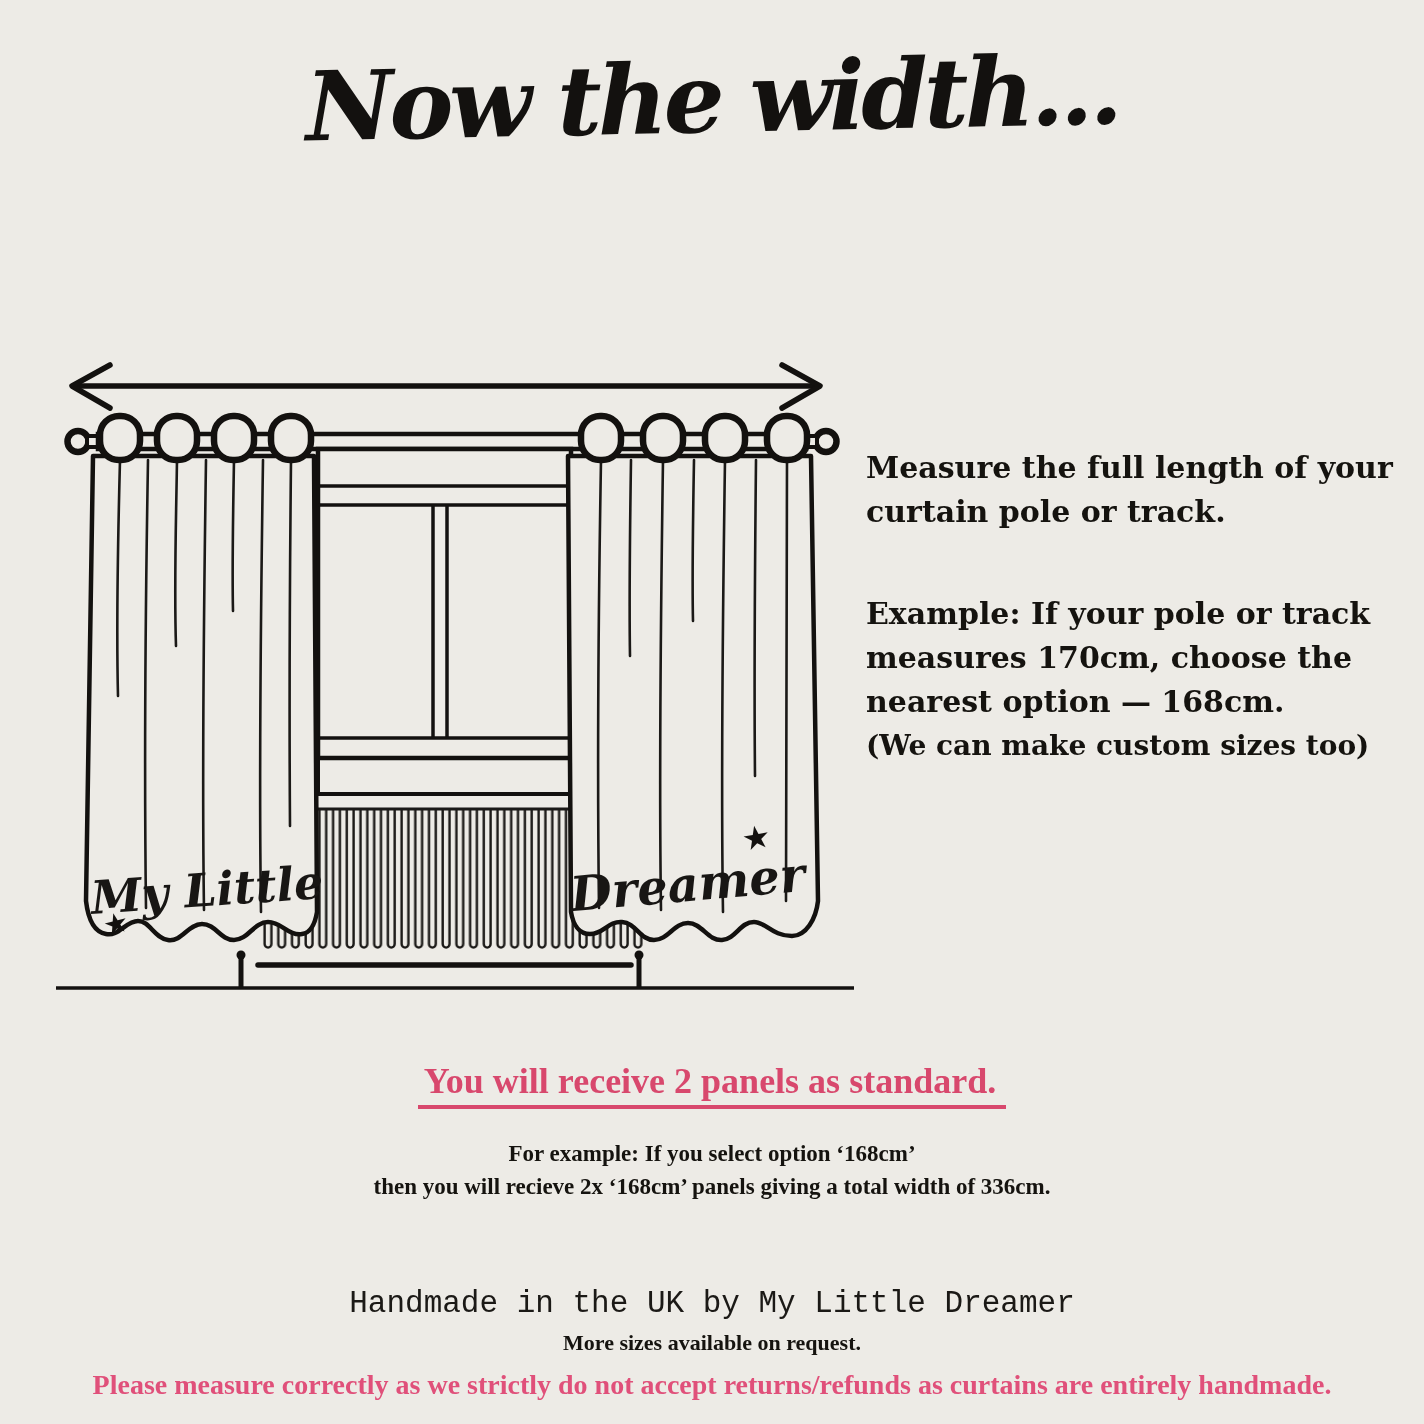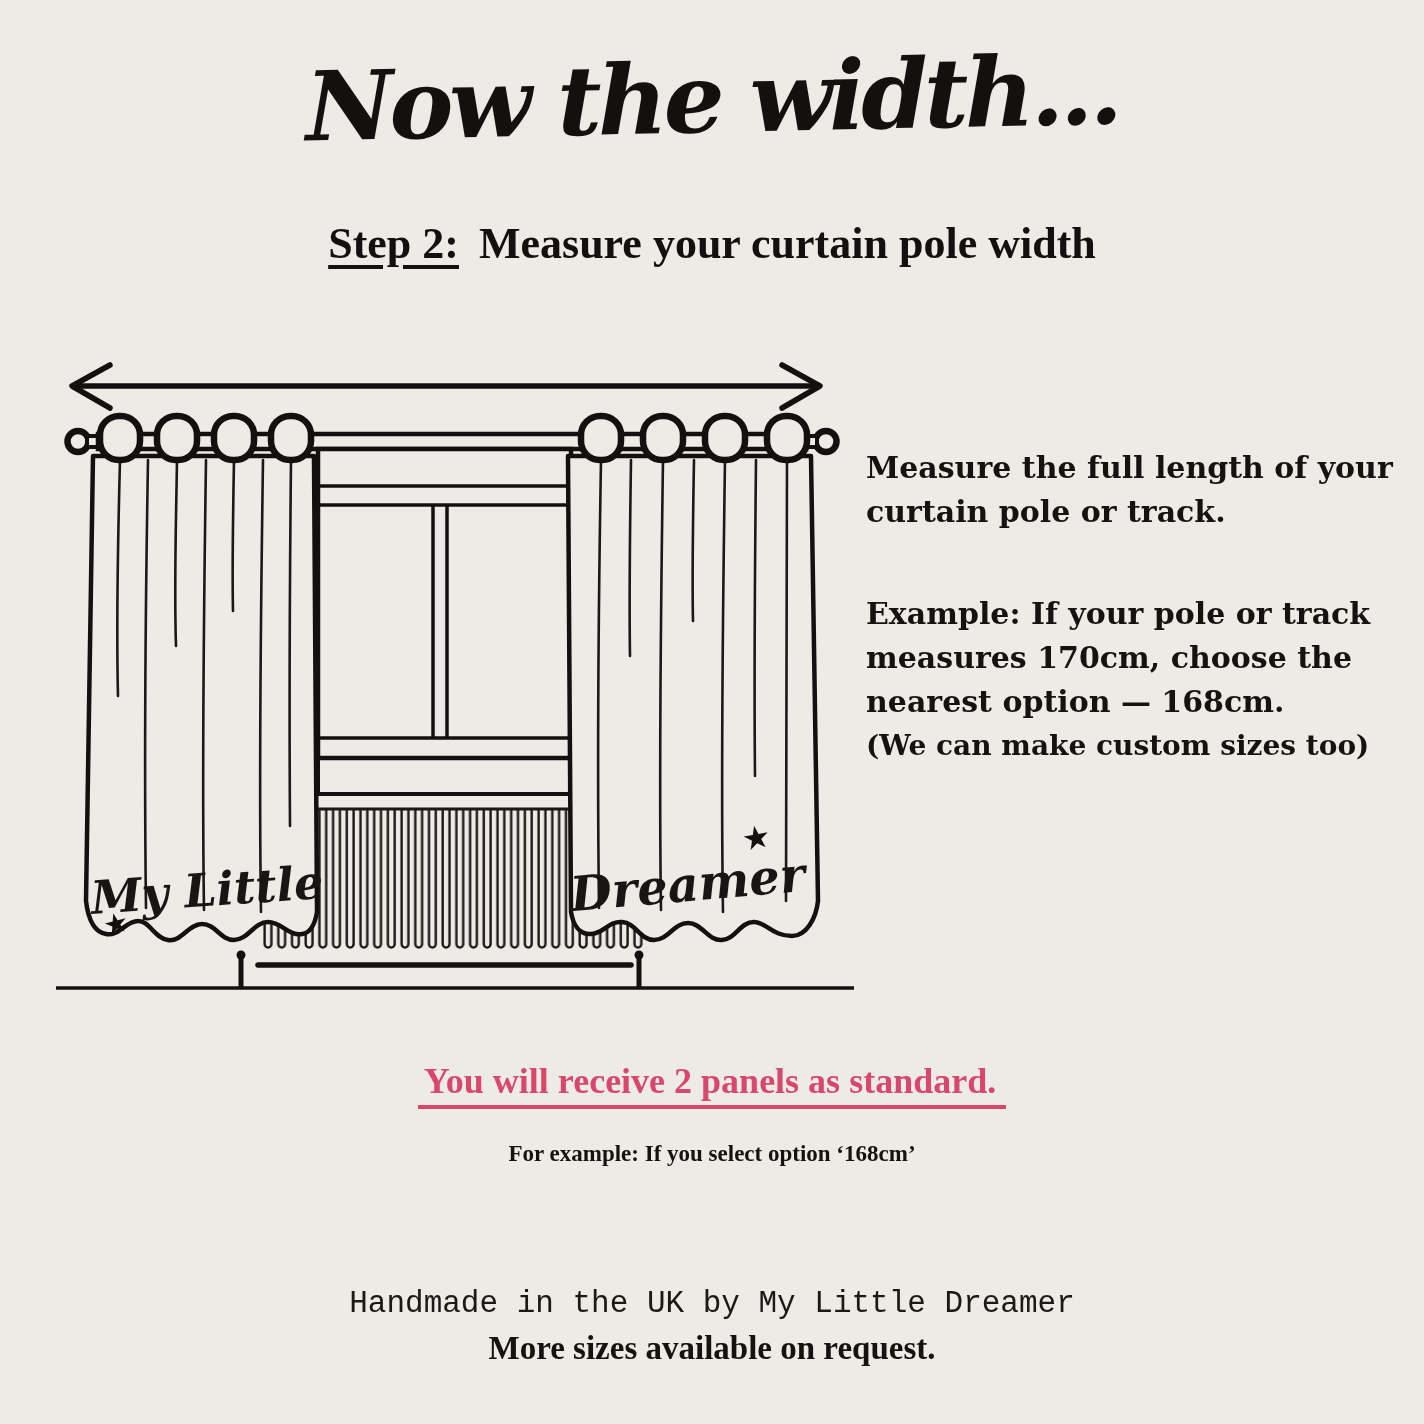--- a/index.html
+++ b/index.html
@@ -83,39 +83,36 @@
     position:absolute;top:1278px;left:0;width:100%;
     text-align:center;
   }
   .footer .handmade{
     font-family:Liberation Mono, monospace;
     font-weight:normal;font-size:31px;margin:8px 0 9px 0;
     color:#1b1916;
   }
   .footer .more-sizes{
     font-family:"Liberation Serif",serif;
-    font-weight:bold;font-size:33px;margin:0 0 13px 0;
+    font-weight:bold;font-size:22px;margin:0 0 13px 0;
     color:#15130f;
   }
   .footer .warning{
     font-family:"Liberation Serif",serif;
     font-weight:bold;font-size:28px;margin:0;
     color:#e0507a;
   }
 </style>
 </head>
 <body>
 
 <div class="canvas">
 
   <div class="title">Now the width...</div>
 
-  <div class="step-heading">
-    <span class="step-label">Step 2:</span><span>Measure your curtain pole width</span>
-  </div>
 
   <div class="diagram">
     <svg viewBox="0 0 802 648" xmlns="http://www.w3.org/2000/svg">
       <defs>
         <pattern id="fins" x="205" y="452" width="13.7" height="146" patternUnits="userSpaceOnUse">
           <path d="M3.6 0 V136 A3.4 3.6 0 0 0 10.4 136 V0" fill="none" stroke="#1b1917" stroke-width="2.4"></path>
         </pattern>
       </defs>
 
       <g stroke="#13110f" stroke-width="5.5" fill="none" stroke-linecap="round" stroke-linejoin="round">
@@ -209,20 +206,22 @@
     <p>Measure the full length of your curtain pole or track.</p>
     <p class="example">Example: If your pole or track measures 170cm, choose the nearest option — 168cm.</p>
     <div class="note">(We can make custom sizes too)</div>
   </div>
 
   <div class="panels-info">
     <div>
       <span class="panels-heading">You will receive 2 panels as standard.</span>
     </div>
     <p class="panels-line">For example: If you select option ‘168cm’</p>
+    <p class="panels-line">then you will recieve 2x ‘168cm’ panels giving a total width of 336cm.</p>
   </div>
 
   <div class="footer">
     <p class="handmade">Handmade in the UK by My Little Dreamer</p>
     <p class="more-sizes">More sizes available on request.</p>
+    <p class="warning">Please measure correctly as we strictly do not accept returns/refunds as curtains are entirely handmade.</p>
   </div>
 
 </div>
 
 </body></html>

